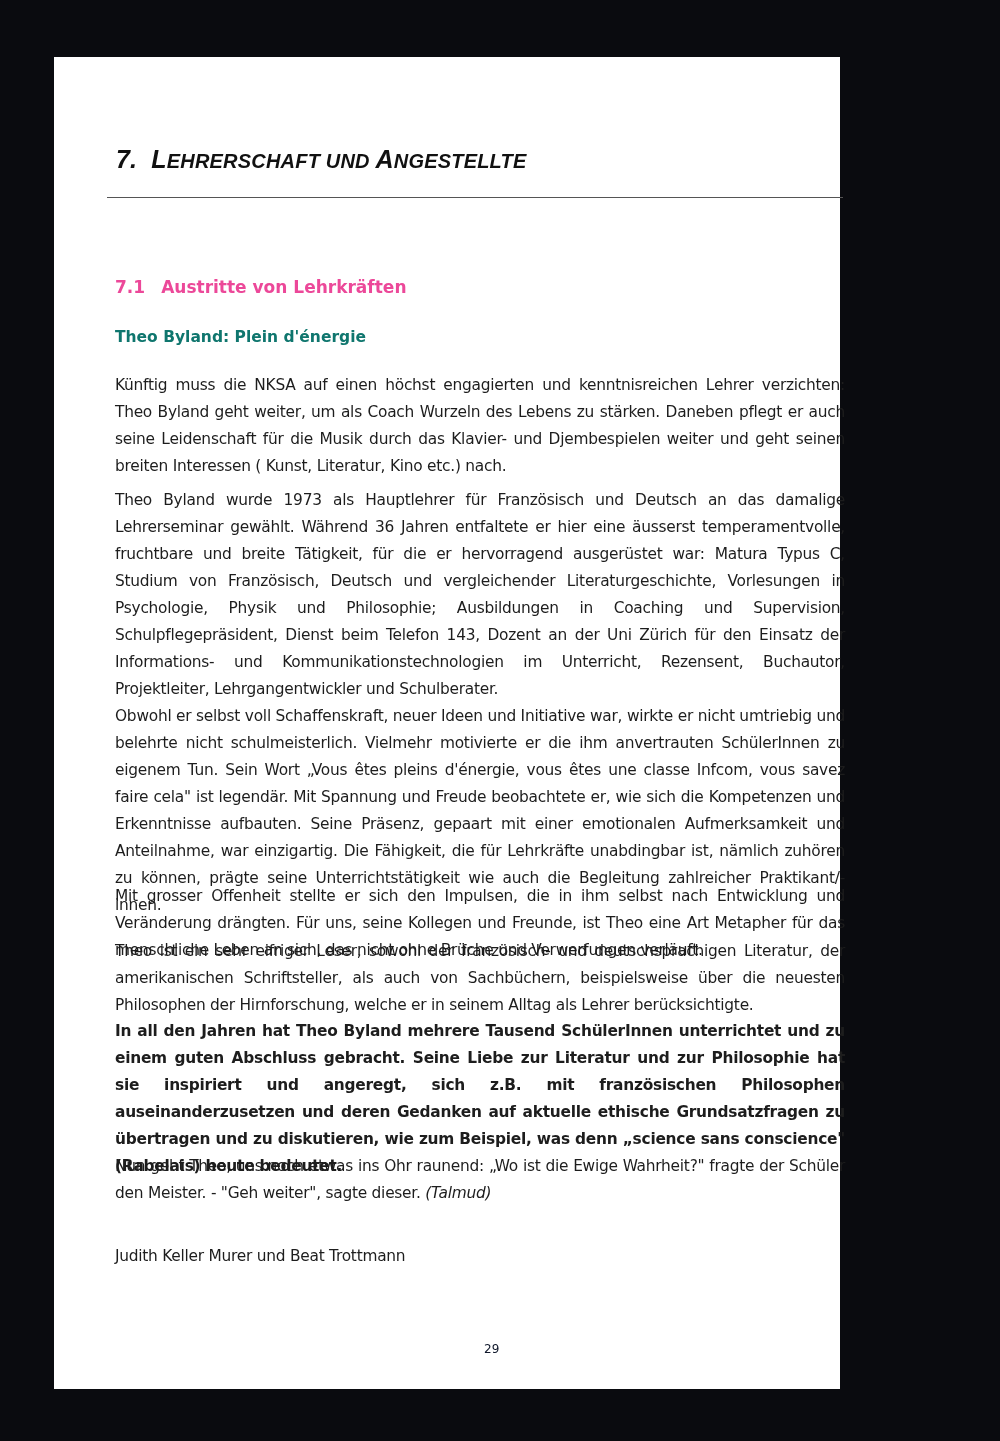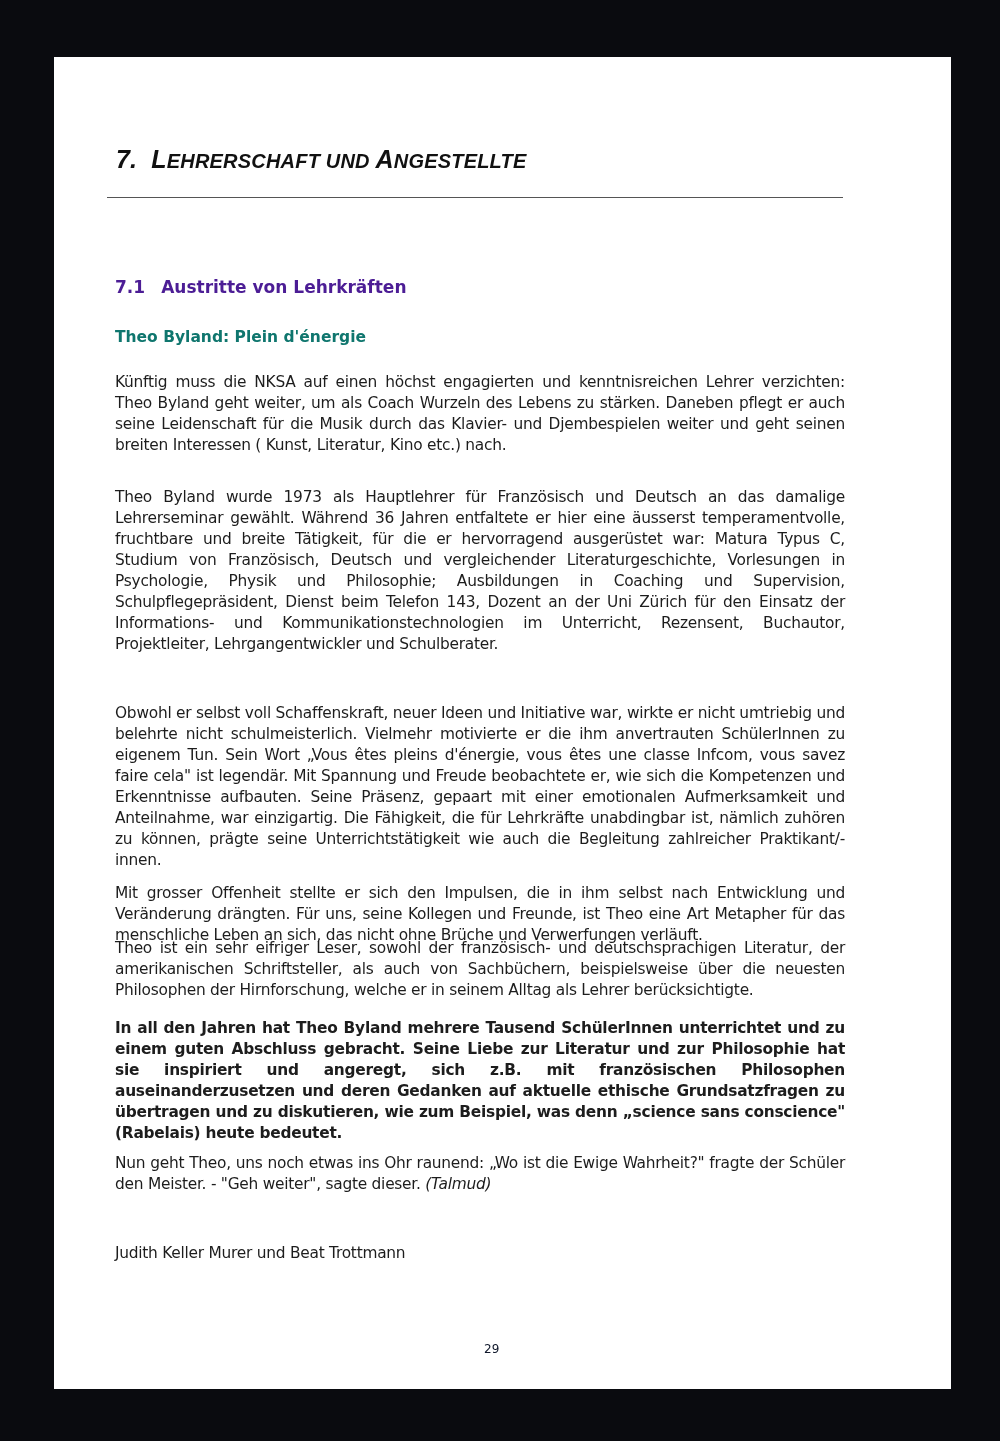--- a/index.html
+++ b/index.html
@@ -1,49 +1,49 @@
 <!DOCTYPE html>
 <html><head>
 <meta charset="utf-8">
 <style>
   html, body { margin:0; padding:0; }
   body {
     width:1000px; height:1441px; background:#0a0b0f; position:relative; overflow:hidden;
     font-family: "DejaVu Sans", sans-serif;
   }
   .page {
-    position:absolute; left:54px; top:57px; width:897px; height:1332px;
+    position:absolute; left:54px; top:57px; width:786px; height:1332px;
     background:#ffffff;
   }
   .chapter-title {
     position:absolute; left:62px; top:88px; margin:0;
     font-family: "Liberation Sans", sans-serif; font-weight:bold; font-style:italic;
     font-size:25px; color:#111; letter-spacing:0.2px; white-space:nowrap;
   }
   .chapter-title .num { margin-right:14px; }
   .chapter-title .sc { font-size:20px; }
   .chapter-title .cap { font-size:25px; }
   .rule {
     position:absolute; left:53px; top:140px; width:736px; height:0;
     border-top:1.5px solid #555;
   }
   .section-title {
     position:absolute; left:61px; top:220px; margin:0;
-    font-family: "DejaVu Sans", sans-serif; font-weight:bold; font-size:17px; color:#4c1d95;
+    font-family: "DejaVu Sans", sans-serif; font-weight:bold; font-size:17px; color:#ec4899;
     white-space:nowrap;
   }
   .section-title .num { margin-right:16px; }
   .subhead {
     position:absolute; left:61px; top:271px; margin:0;
     font-family: "DejaVu Sans", sans-serif; font-weight:bold; font-size:15.5px; color:#0f766e;
     white-space:nowrap;
   }
   .body {
     position:absolute; left:61px; width:730px;
-    font-family: "DejaVu Sans", sans-serif; font-size:15.4px; line-height:21px;
+    font-family: "DejaVu Sans", sans-serif; font-size:15.4px; line-height:27px;
     color:#1d1d1d; text-align:justify; margin:0; letter-spacing:-0.25px;
   }
   .p1 { top:315px; }
   .p2 { top:430px; }
   .p3 { top:646px; }
   .p4 { top:881px; }
   .p5 { top:961px;font-weight:bold; }
   .p6 { top:1096px; }
   .sig { top:1186px; text-align:left; }
   .it { font-style:italic; }

